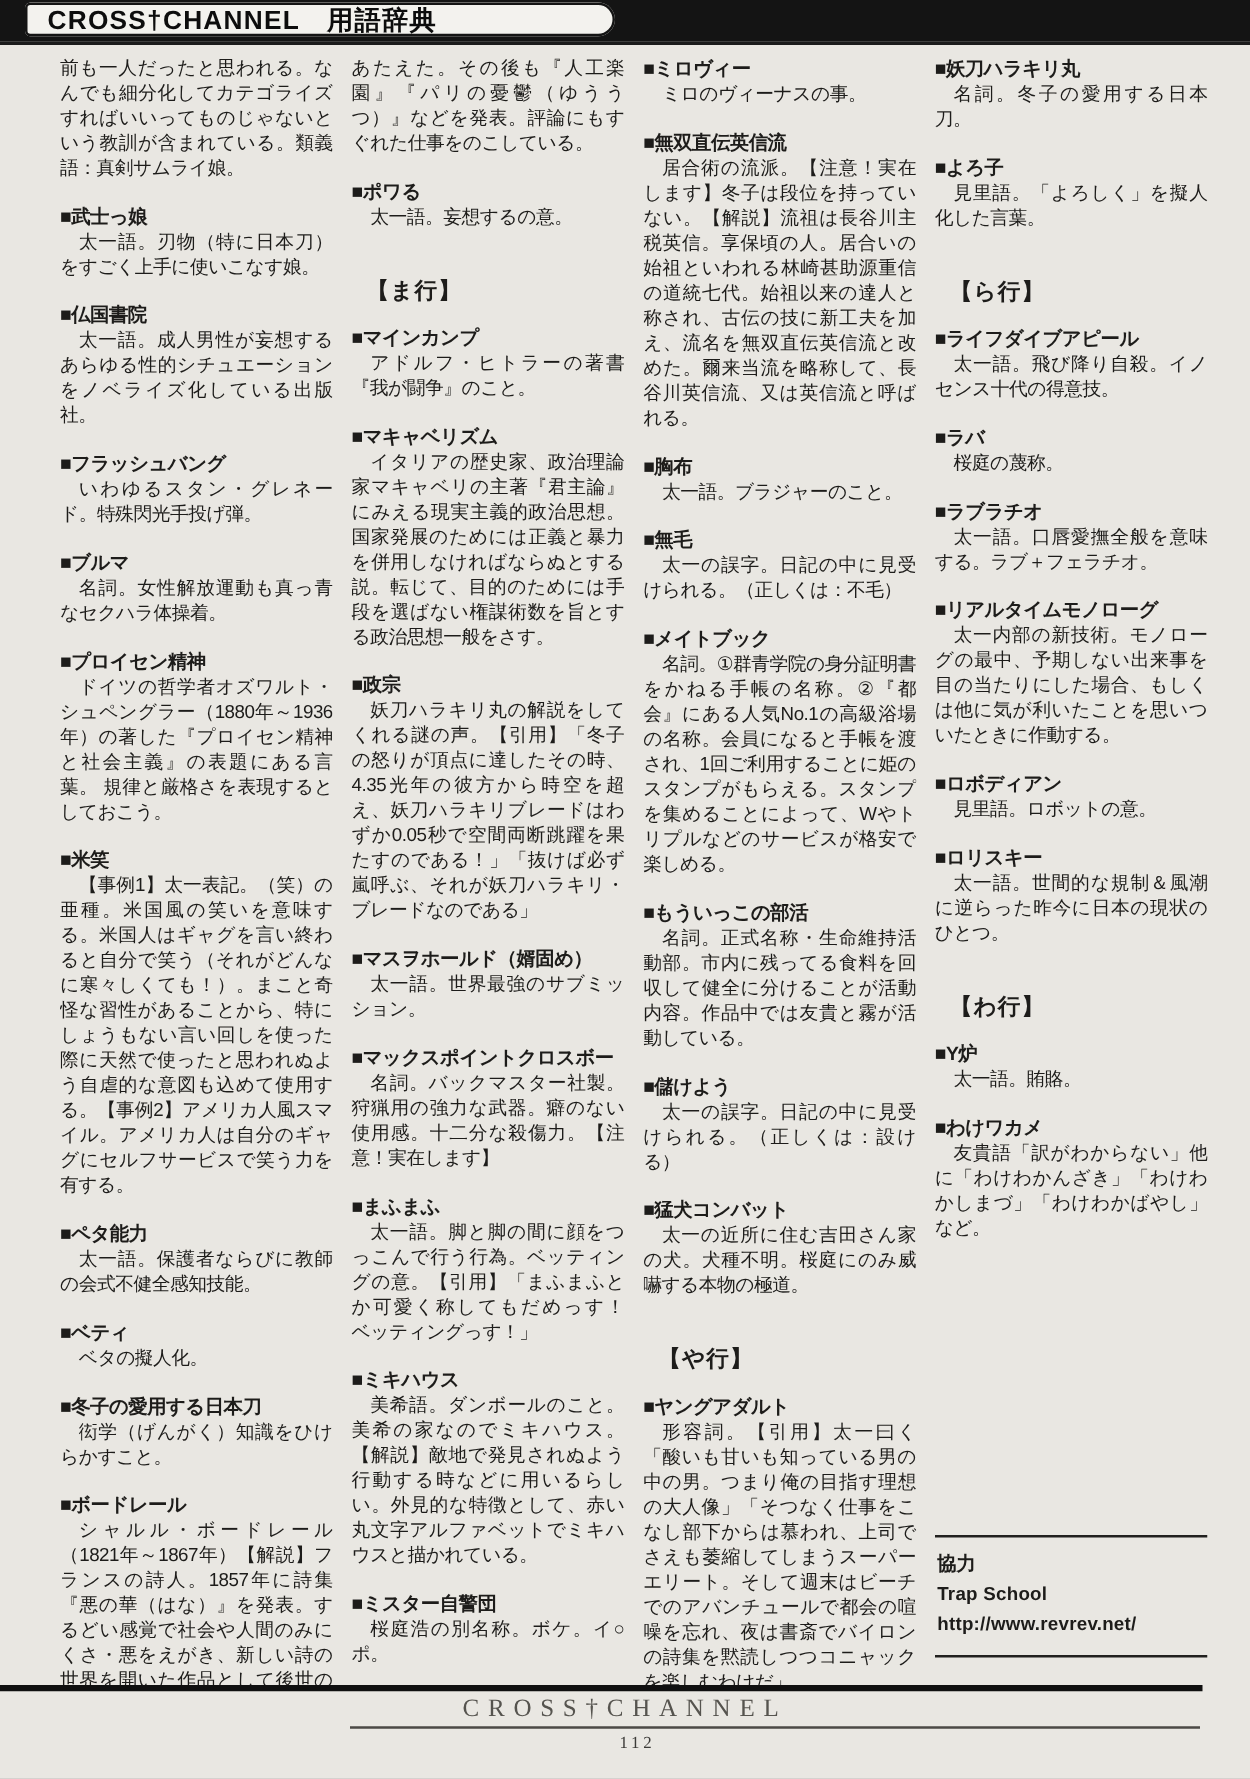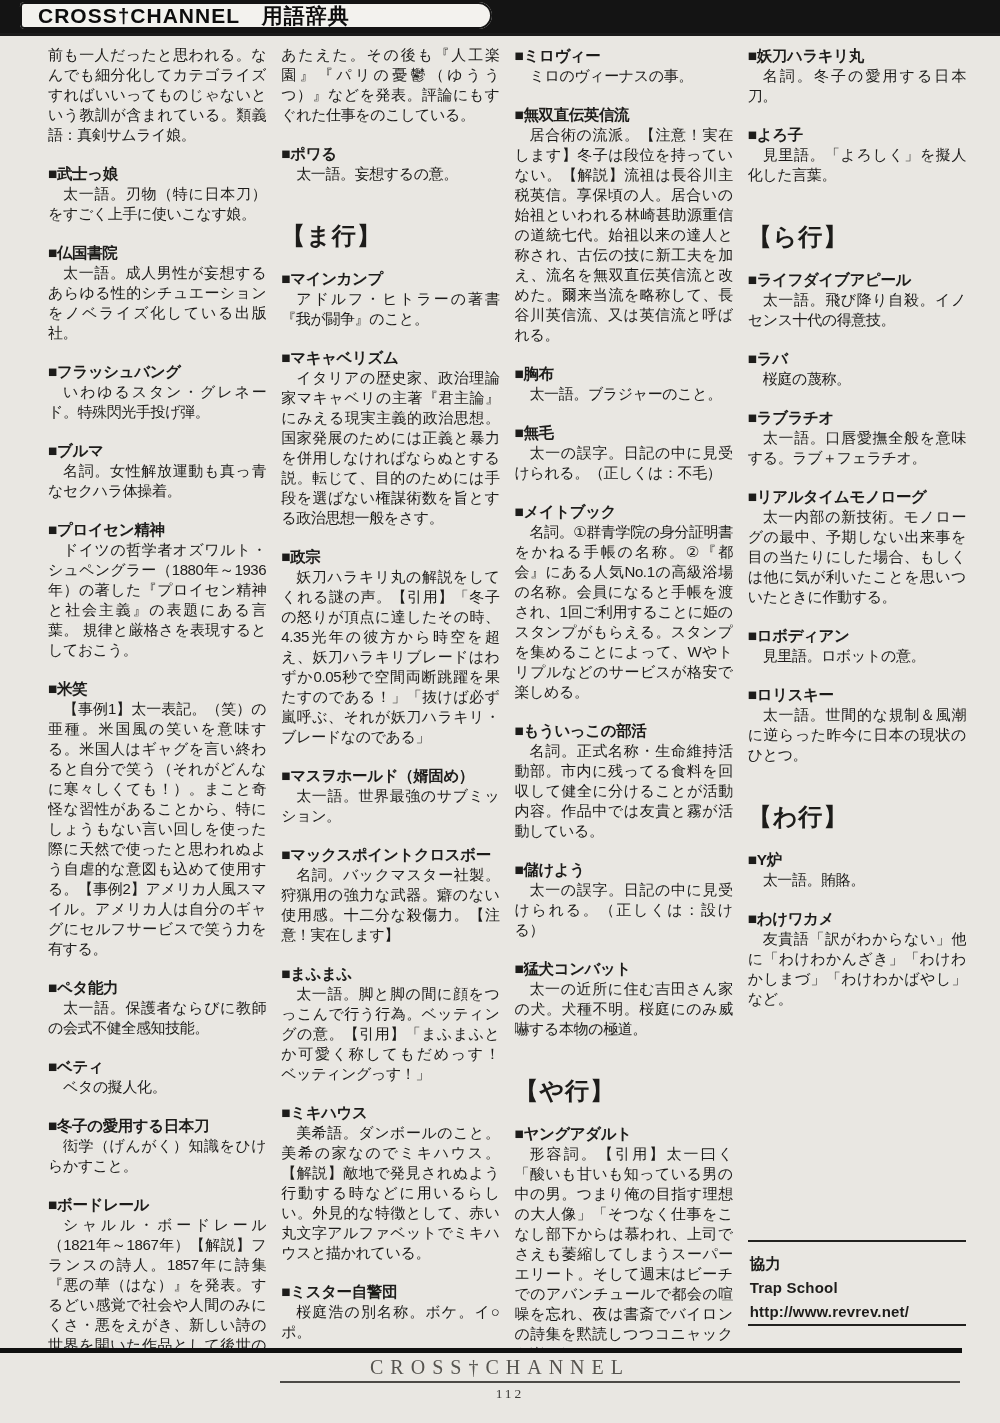--- a/index.html
+++ b/index.html
@@ -48,29 +48,29 @@
     text-indent:1em;
     letter-spacing:-0.4px;
   }
   .cont { text-indent:0; }
   .entry { margin-top:18px; }
   .column > :first-child { margin-top:0; }
   .term {
     font-weight:bold; font-size:15.5px; line-height:21px; letter-spacing:-0.4px;
   }
   .section {
-    font-size:24px; font-weight:800; letter-spacing:1px;
-    margin:36px 0 16px;
+    font-size:18px; font-weight:800; letter-spacing:1px;
+    margin:36px 12px 16px;
   }
   .section + .entry { margin-top:0; }
   
   .credits {
     margin-top:auto; margin-bottom:22px;
     border-top:2px solid #22211f; border-bottom:2px solid #22211f;
-    padding:10px 2px 0;
+    padding:10px 2px 12px;
   }
   .credits-h { font-weight:bold; font-size:15.5px; line-height:24px; }
   .credits-line { font-weight:bold; font-size:15px; line-height:24px; letter-spacing:0.2px; }
   
   .footer-bar {
     position:absolute; top:1348px; left:0; width:962px; height:5px; background:#101010;
   }
   .footer-logo {
     position:absolute; top:1356px; left:0; width:1000px; text-align:center;
     font-family:"Liberation Serif","DejaVu Serif",serif;

